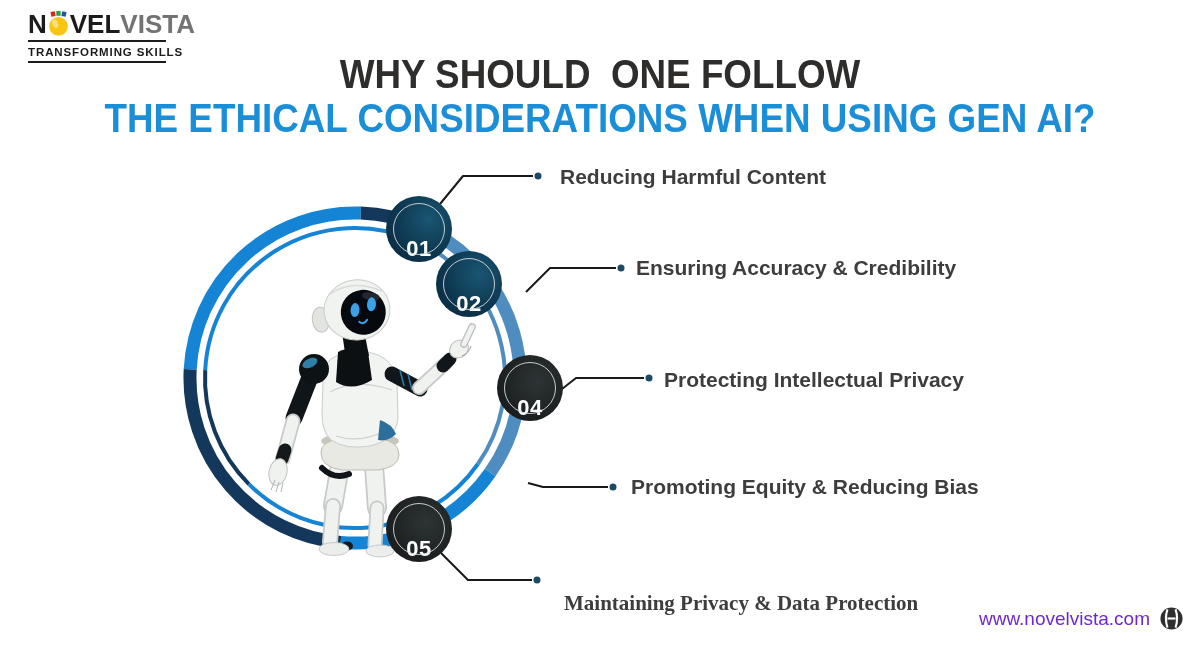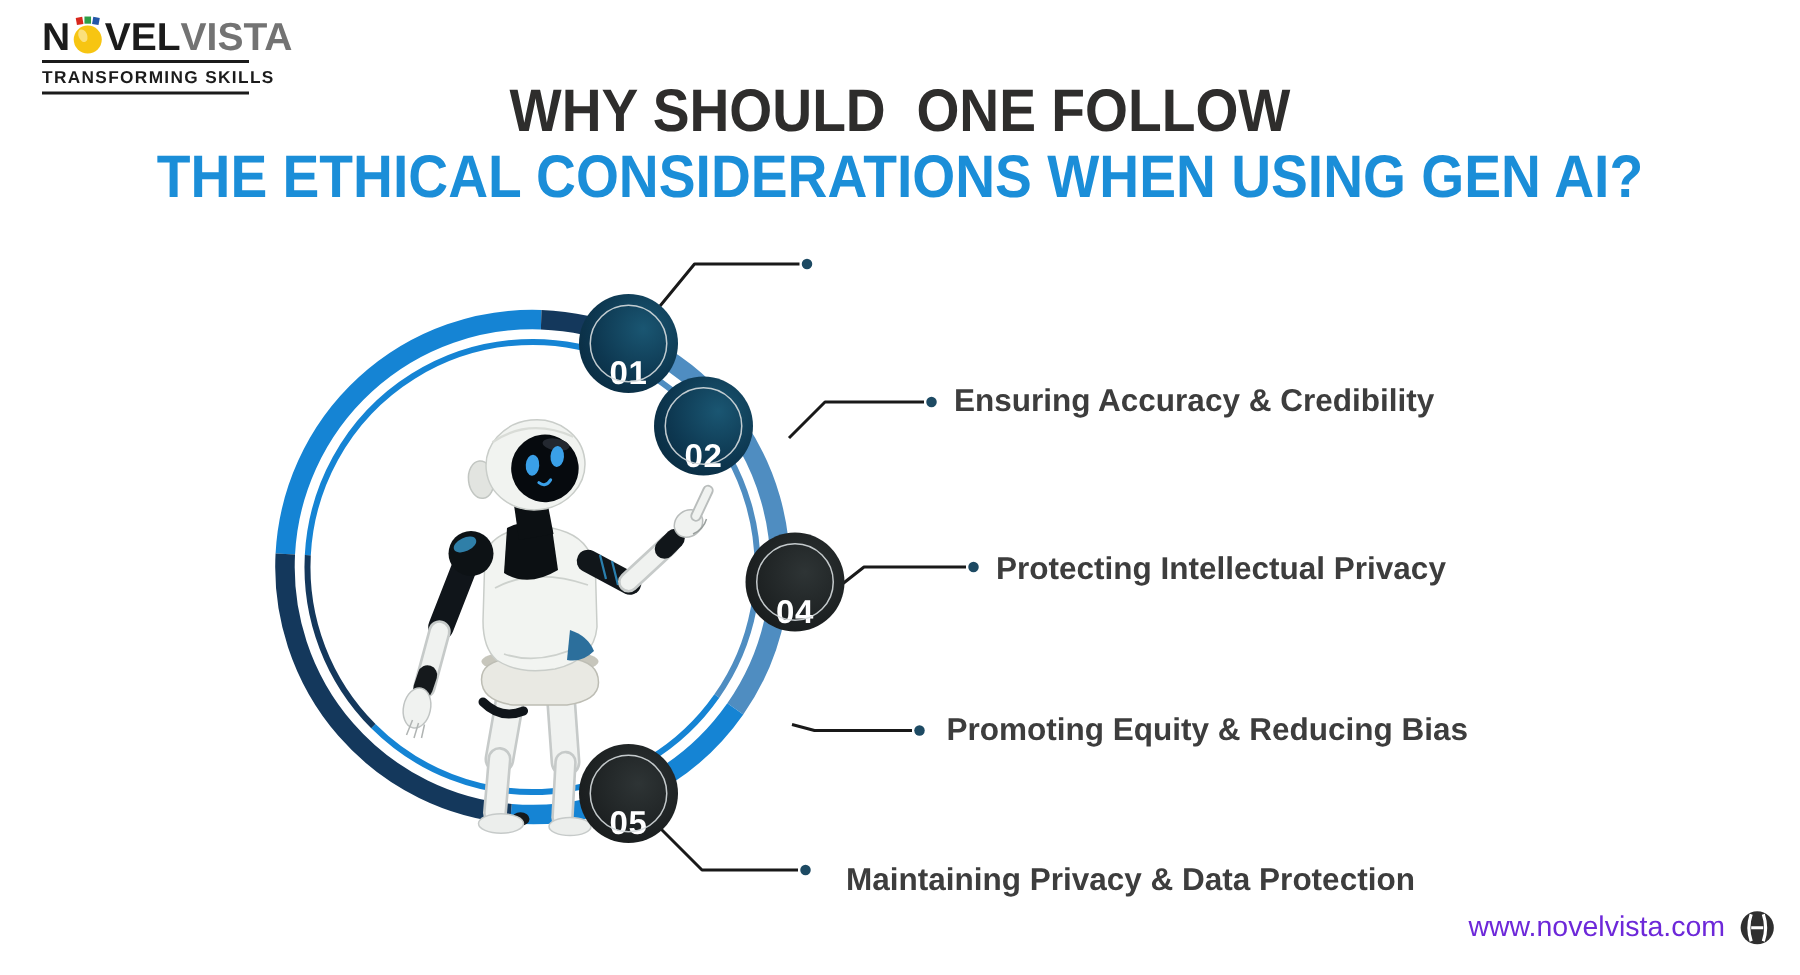--- a/index.html
+++ b/index.html
@@ -34,21 +34,21 @@
   .badge.b3 { left:497px; top:355px; }
   .badge.b4 { left:464px; top:441px; }
   .badge.b5 { left:386px; top:496px; }
 
   
   .item-label { position:absolute; font-size:21px; font-weight:700; color:#3d3d3d; line-height:28px; white-space:nowrap; z-index:2; }
   .item-label.l1 { left:560px; top:163px; }
   .item-label.l2 { left:636px; top:254px; }
   .item-label.l3 { left:664px; top:366px; }
   .item-label.l4 { left:631px; top:473px; }
-  .item-label.l5 { left:564px; top:573px; }
+  .item-label.l5 { left:564px; top:589px;font-family:Liberation Serif, serif; }
 
   
   .footer { position:absolute; right:16px; top:606px; display:flex; align-items:center; gap:9px; z-index:2; }
   .footer .site { font-size:19px; font-weight:500; color:#6d28d9; }
   .footer .globe { width:25px; height:25px; display:inline-flex; }
 </style>
 </head>
 <body>
 
 <div class="canvas">
@@ -177,20 +177,21 @@
   <div class="badge navy b2">
       <span>02</span>
     </div>
   <div class="badge black b3">
       <span>04</span>
     </div>
   <div class="badge black b5">
       <span>05</span>
     </div>
 
+  <div class="item-label l1">Reducing Harmful Content</div>
   <div class="item-label l2">Ensuring Accuracy &amp; Credibility</div>
   <div class="item-label l3">Protecting Intellectual Privacy</div>
   <div class="item-label l4">Promoting Equity &amp; Reducing Bias</div>
   <div class="item-label l5">Maintaining Privacy &amp; Data Protection</div>
 
   <div class="footer">
     <span class="site">www.novelvista.com</span>
     <span class="globe">
       <svg viewBox="0 0 26 26" width="25" height="25">
         <circle cx="13" cy="13" r="11.5" fill="#2f2f2f"></circle>

